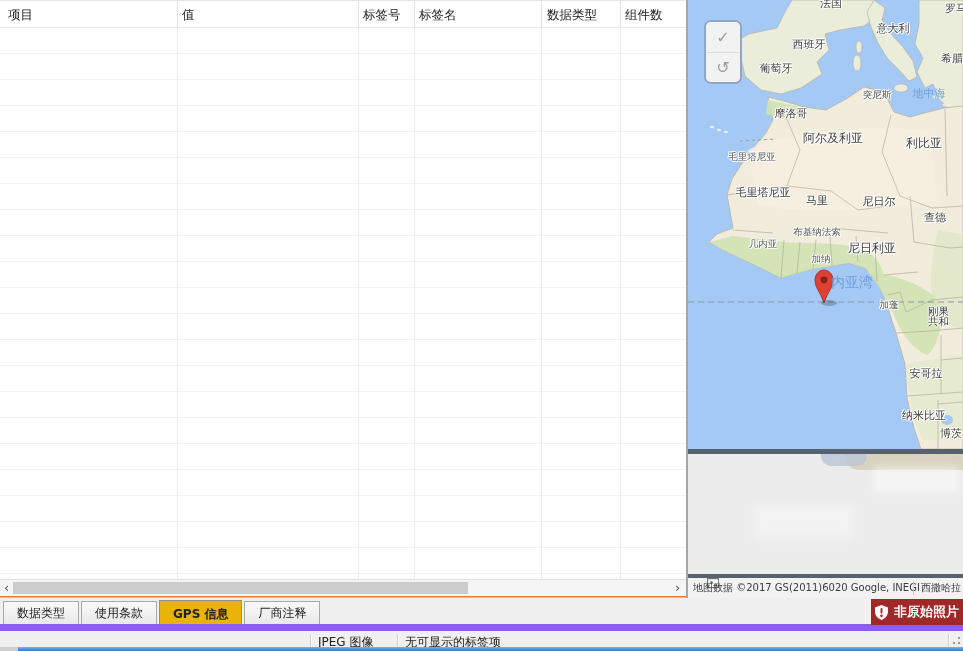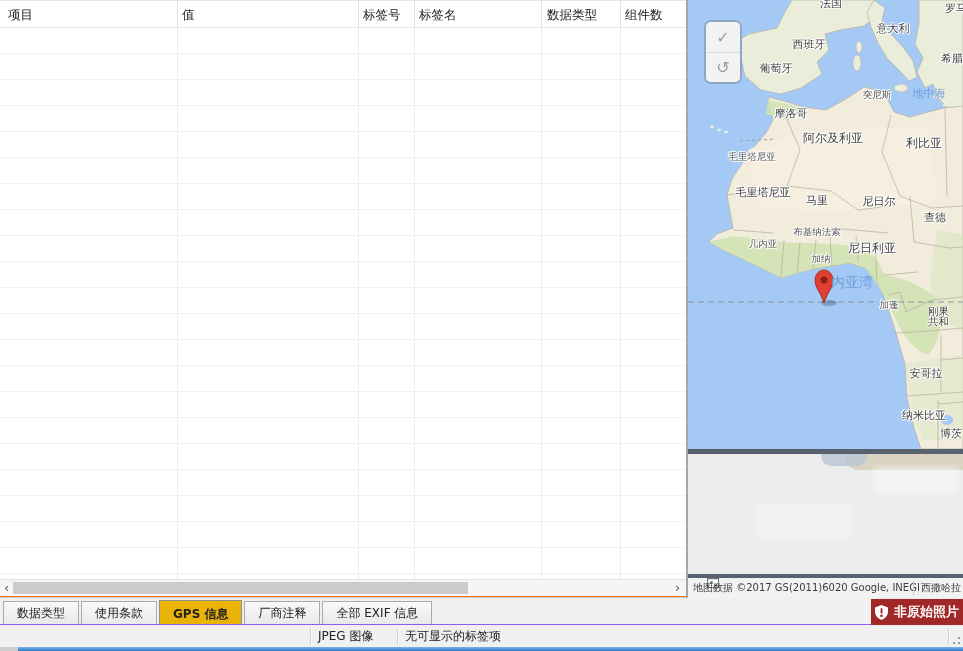--- a/index.html
+++ b/index.html
@@ -55,21 +55,21 @@
   .broken-img:after { content:""; position:absolute; left:2px; top:2px; width:3px; height:3px; background:#5c8a46; border-radius:50%; }
 
   
   .bottom-bar { position:absolute; left:0; top:597px; width:963px; height:27px; background:#f0f0f0; border-top:1px solid #c9c9c9; }
   .tabs { position:absolute; left:3px; bottom:0; display:flex; align-items:flex-end; }
   .tab { height:23px; line-height:22px; padding:0 13px; margin-right:2px; font-size:12px; color:#222;
          background:linear-gradient(#f9f9f9,#e9e9e9); border:1px solid #a9a9a9; border-bottom:none; cursor:pointer; white-space:nowrap; }
   .tab.active { height:24px; line-height:27px; background:#eab308; font-weight:bold; border-color:#8f8f8f; position:relative; z-index:3; }
 
   
-  .status-bar { position:absolute; left:0; top:624px; width:963px; height:23px; background:#f0f0f0; border-top:1px solid #8b5cf6; }
+  .status-bar { position:absolute; left:0; top:624px; width:963px; height:23px; background:#f0f0f0; border-top:7px solid #8b5cf6; }
   .sb-div { position:absolute; top:3px; width:1px; height:17px; background:#d0d0d0; box-shadow:1px 0 0 #fbfbfb; }
   .sb-text { position:absolute; top:0; line-height:23px; font-size:12px; color:#222; white-space:nowrap; }
   .grip { position:absolute; right:2px; bottom:2px; width:12px; height:12px;
           background:radial-gradient(circle 1.5px at 10px 10px,#9a9a9a 99%,transparent),
                      radial-gradient(circle 1.5px at 10px 5px,#9a9a9a 99%,transparent),
                      radial-gradient(circle 1.5px at 5px 10px,#9a9a9a 99%,transparent); }
 
   
   .blue-strip { position:absolute; left:0; top:647px; width:963px; height:4px; background:linear-gradient(#7cb2e8,#2f79c9); }
   .blue-strip .corner { position:absolute; left:0; top:0; width:18px; height:4px; background:#cfcfcf; }
@@ -239,21 +239,20 @@
       <a class="attrib-terms" href="#">西撒哈拉</a>
     </div>
   </div>
 
   <div class="bottom-bar">
     <div class="tabs">
       <div class="tab">数据类型</div>
       <div class="tab">使用条款</div>
       <div class="tab active">GPS 信息</div>
       <div class="tab">厂商注释</div>
-      <div class="tab">全部 EXIF 信息</div>
     </div>
   </div>
 
   <div class="warn-btn">
     <svg width="13" height="15" viewBox="0 0 14 16">
       <path d="M7,0 L14,2.5 L14,7 C14,11.5 11,14.5 7,16 C3,14.5 0,11.5 0,7 L0,2.5 Z" fill="#ffffff"></path>
       <rect x="6" y="3.2" width="2" height="6" rx="1" fill="#a02828"></rect>
       <circle cx="7" cy="11.6" r="1.4" fill="#a02828"></circle>
     </svg>
     <span>非原始照片</span>

